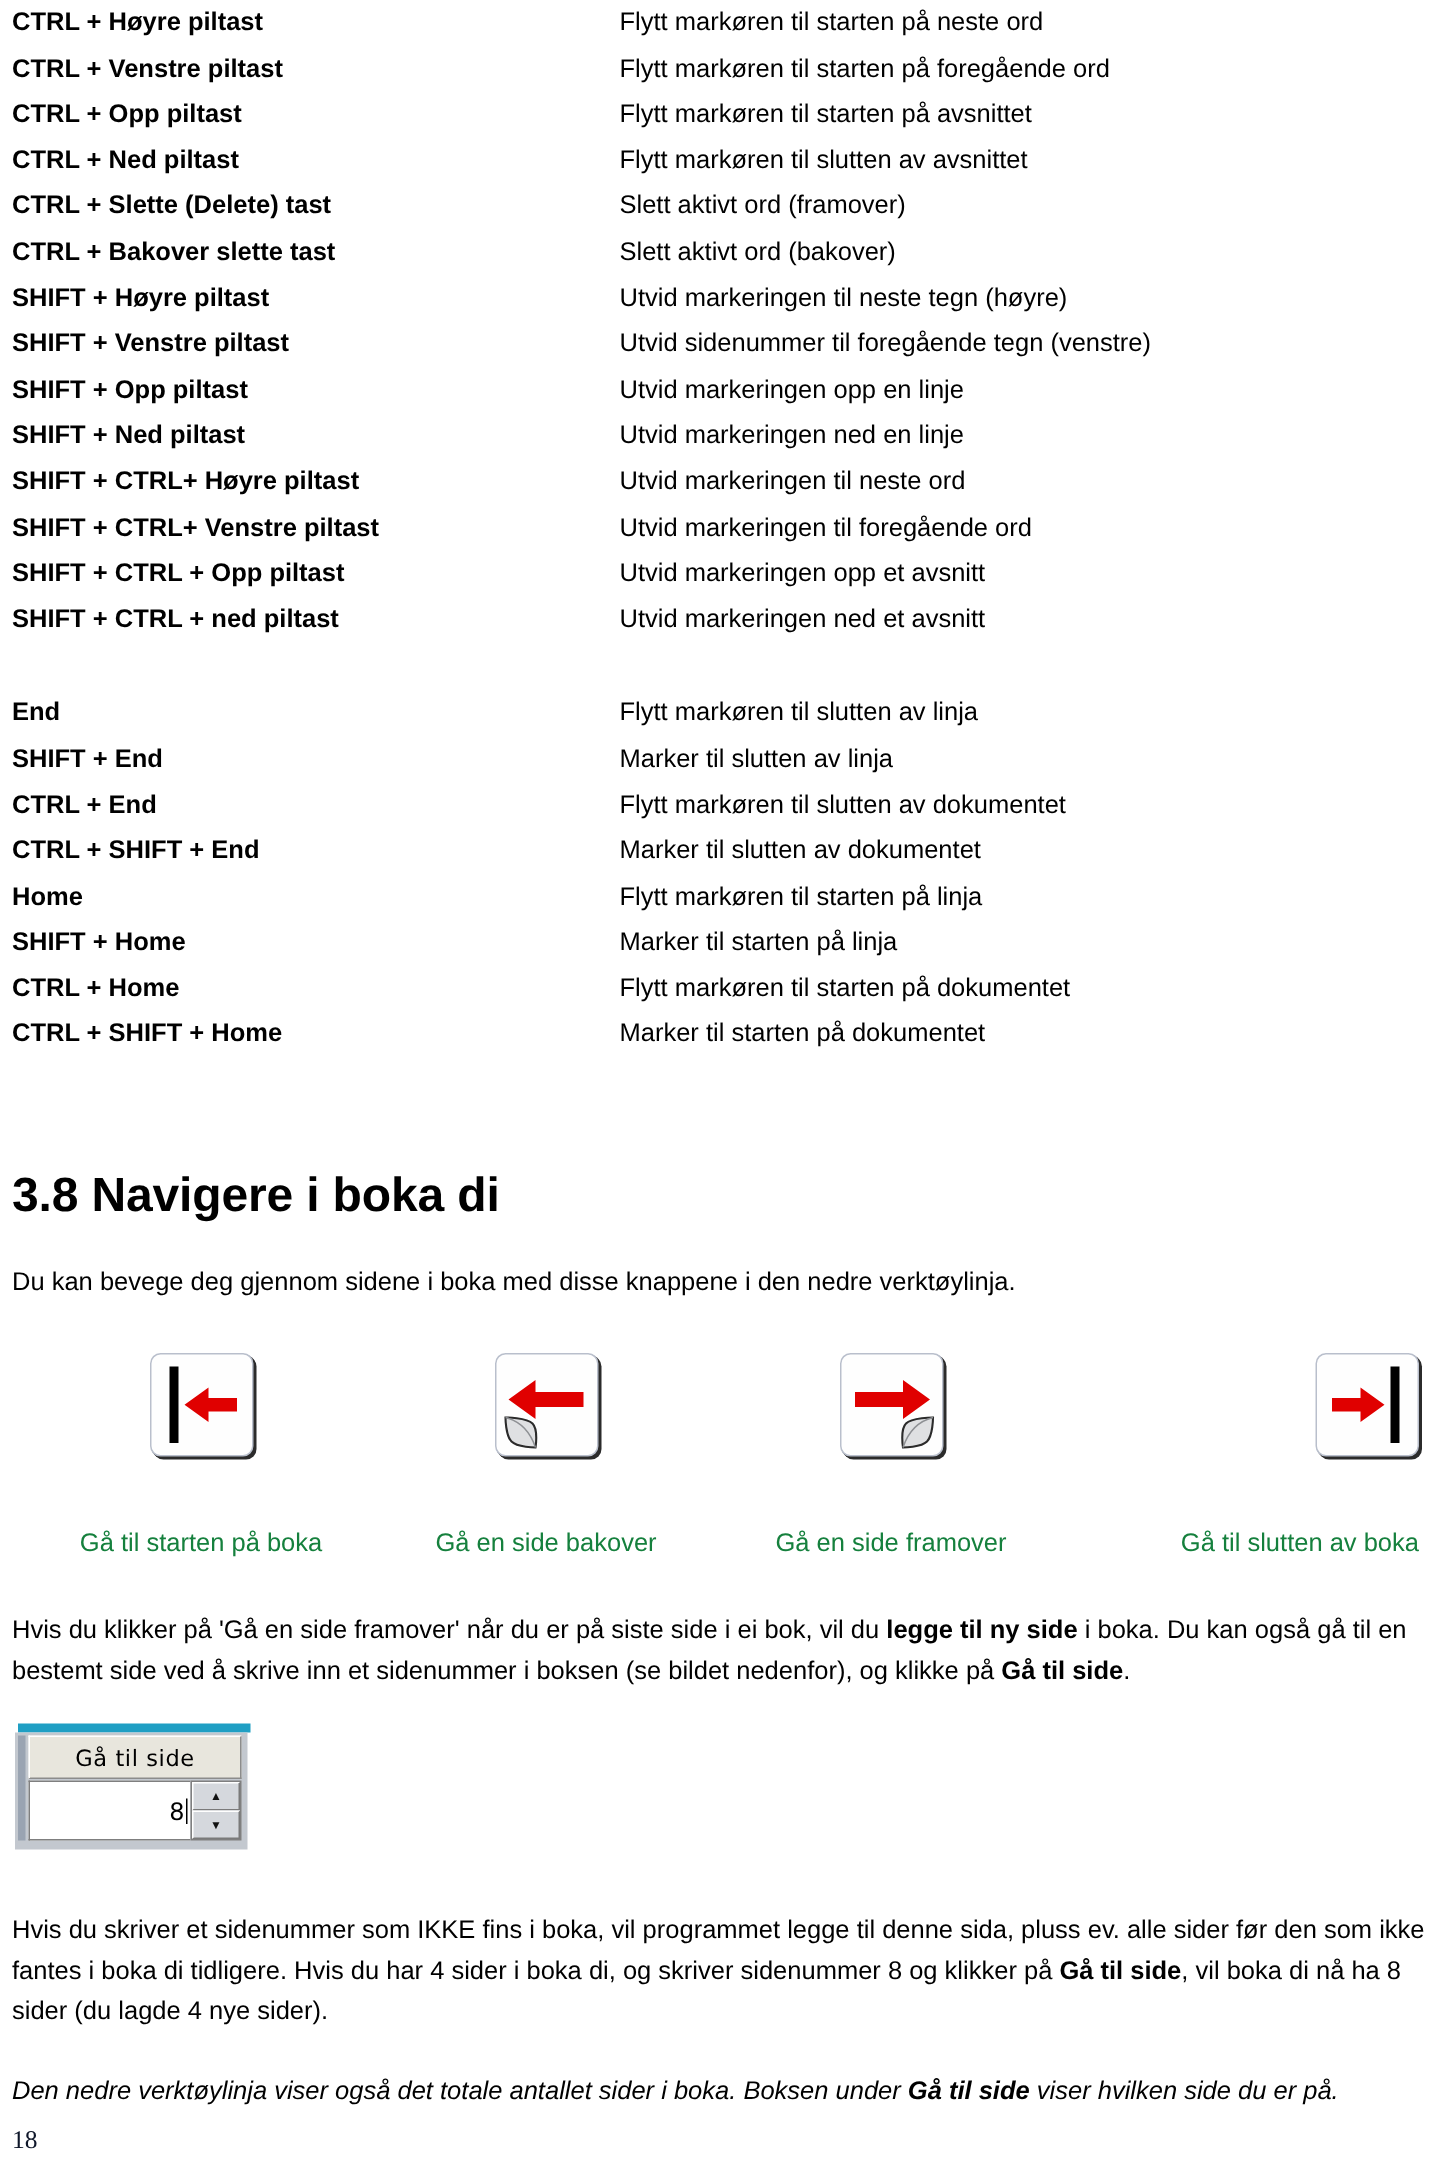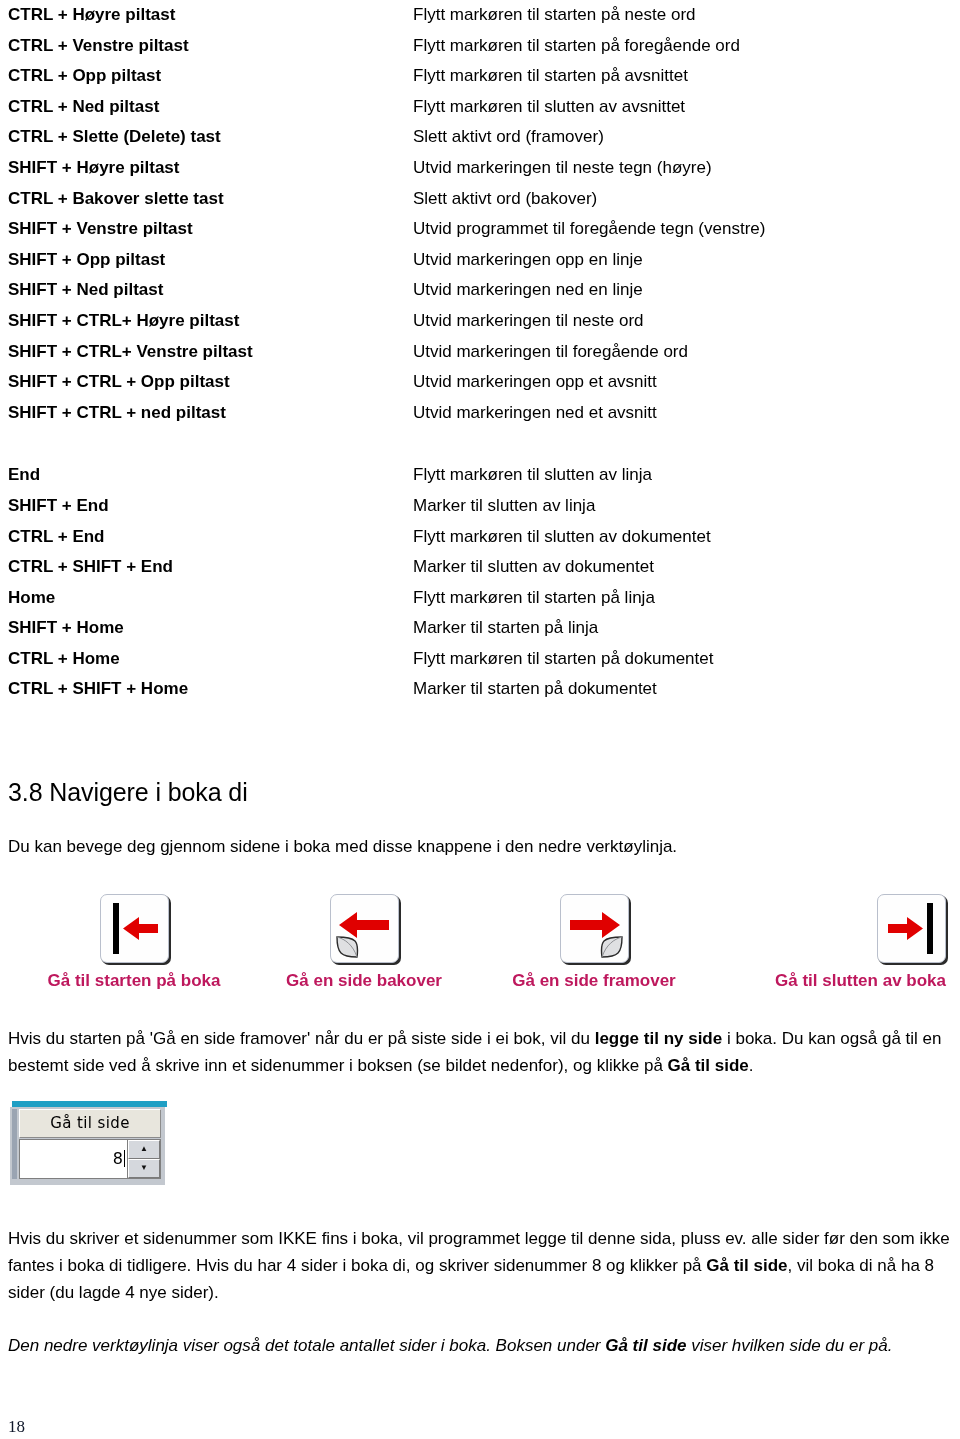--- a/index.html
+++ b/index.html
@@ -43,22 +43,22 @@
   }
   .desc-cell {
     font-weight: normal;
   }
 
   .block-gap-1 { height: 32px; }
   .block-gap-2 { height: 72px; }
 
   
   .section-heading {
-    font-size: 25px;
-    font-weight: normal;
+    font-size: 32px;
+    font-weight: bold;
     line-height: 1.2;
     margin: 0 0 26px 0;
     letter-spacing: -0.1px;
   }
 
   
   .para {
     font-size: 17px;
     line-height: 27px;
     margin: 0;
@@ -91,25 +91,26 @@
     border: 1px solid #b9bfcc;
     border-radius: 7px;
     position: relative;
     box-shadow: 2px 2px 0 #2b2b2b, 1px 1px 0 #4a4a4a;
     margin-bottom: 9px;
     overflow: hidden;
   }
   .nav-btn svg { display: block; }
 
   .nav-caption {
-    color: #be185d;
+    color: #15803d;
     font-size: 17px;
-    font-weight: bold;
+    font-weight: normal;
     line-height: 1.1;
     white-space: nowrap;
+    margin-top: 40px;
   }
 
   
   .goto-widget {
     margin-top: 22px;
     width: 155px;
     position: relative;
     padding-left: 2px;
   }
   .goto-topbar {
@@ -223,30 +224,30 @@
         </tr>
         <tr>
           <td class="col-keys keys-cell">CTRL + Ned piltast</td>
           <td class="col-desc desc-cell">Flytt markøren til slutten av avsnittet</td>
         </tr>
         <tr>
           <td class="col-keys keys-cell">CTRL + Slette (Delete) tast</td>
           <td class="col-desc desc-cell">Slett aktivt ord (framover)</td>
         </tr>
         <tr>
+          <td class="col-keys keys-cell">CTRL + Bakover slette tast</td>
+          <td class="col-desc desc-cell">Slett aktivt ord (bakover)</td>
+        </tr>
+        <tr>
           <td class="col-keys keys-cell">SHIFT + Høyre piltast</td>
           <td class="col-desc desc-cell">Utvid markeringen til neste tegn (høyre)</td>
         </tr>
         <tr>
-          <td class="col-keys keys-cell">CTRL + Bakover slette tast</td>
-          <td class="col-desc desc-cell">Slett aktivt ord (bakover)</td>
-        </tr>
-        <tr>
           <td class="col-keys keys-cell">SHIFT + Venstre piltast</td>
-          <td class="col-desc desc-cell">Utvid programmet til foregående tegn (venstre)</td>
+          <td class="col-desc desc-cell">Utvid sidenummer til foregående tegn (venstre)</td>
         </tr>
         <tr>
           <td class="col-keys keys-cell">SHIFT + Opp piltast</td>
           <td class="col-desc desc-cell">Utvid markeringen opp en linje</td>
         </tr>
         <tr>
           <td class="col-keys keys-cell">SHIFT + Ned piltast</td>
           <td class="col-desc desc-cell">Utvid markeringen ned en linje</td>
         </tr>
         <tr>
@@ -353,21 +354,21 @@
           <rect x="49" y="8" width="6" height="51" fill="#000000"></rect>
           <path d="M45 33.5 L29 22 L29 29 L10 29 L10 38 L29 38 L29 45 Z" fill="#e00000"></path>
         </svg>
       </div>
       <div class="nav-caption">Gå til slutten av boka</div>
     </div>
 
   </div>
 
   <p class="para" style="margin-top:34px;">
-    <span>Hvis du starten på 'Gå en side framover' når du er på siste side i ei bok, vil du </span><b>legge til ny side</b><span> i boka. Du kan også gå til en bestemt side ved å skrive inn et sidenummer i boksen (se bildet nedenfor), og klikke på </span><b>Gå til side</b><span>.</span>
+    <span>Hvis du klikker på 'Gå en side framover' når du er på siste side i ei bok, vil du </span><b>legge til ny side</b><span> i boka. Du kan også gå til en bestemt side ved å skrive inn et sidenummer i boksen (se bildet nedenfor), og klikke på </span><b>Gå til side</b><span>.</span>
   </p>
 
   <div class="goto-widget">
     <div class="goto-topbar"></div>
     <div class="goto-body">
       <div class="goto-leftrail"></div>
       <div class="goto-inner">
         <div class="goto-button">Gå til side</div>
         <div class="goto-spin-row">
           <div class="goto-input">

